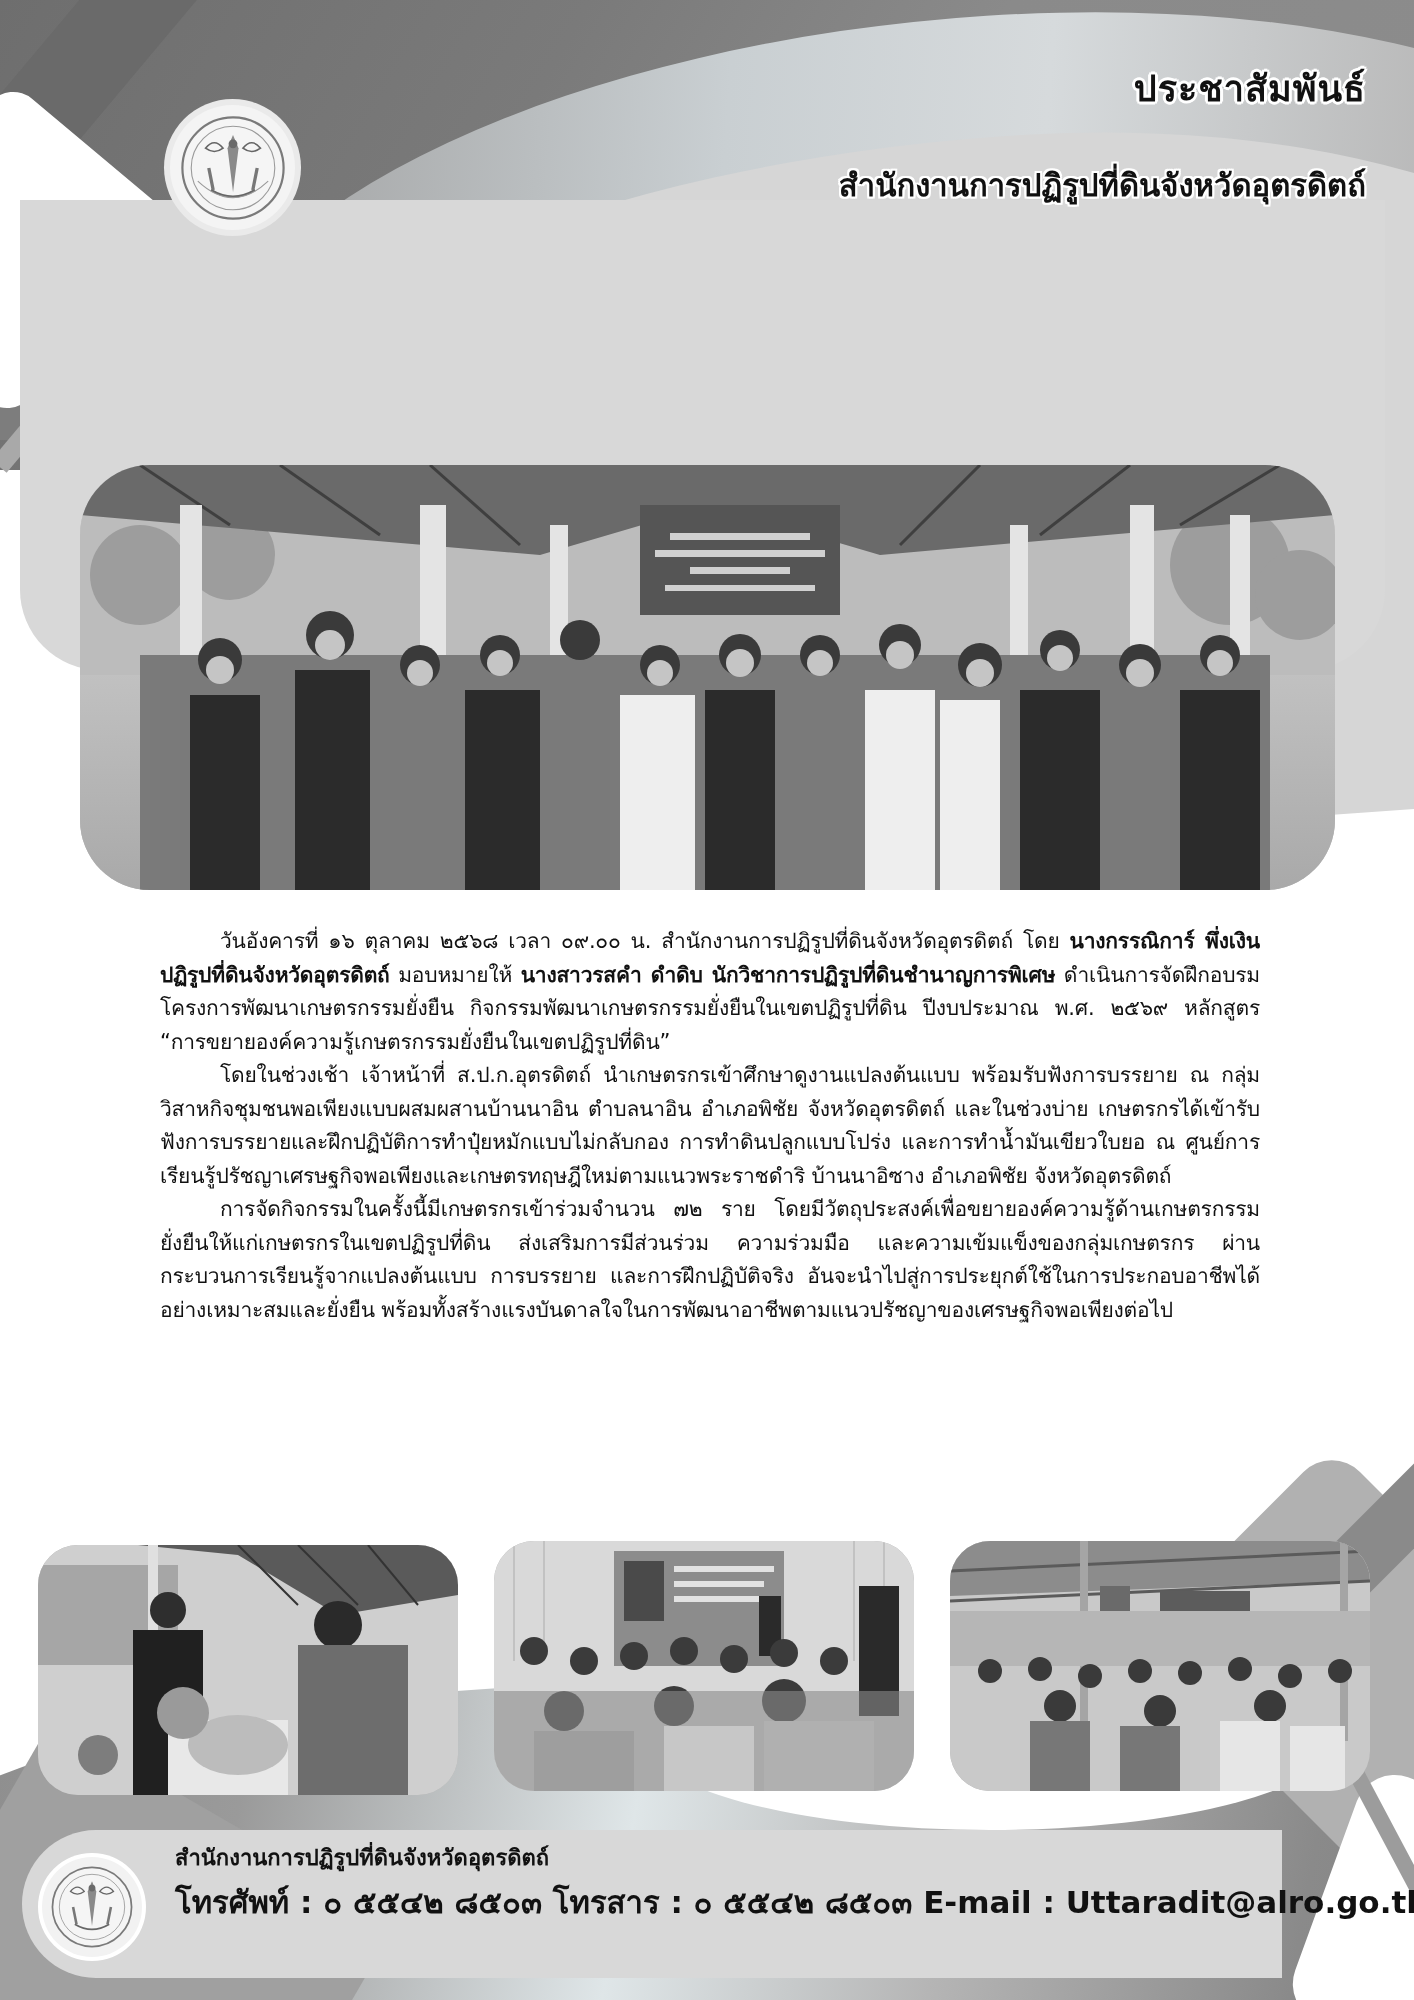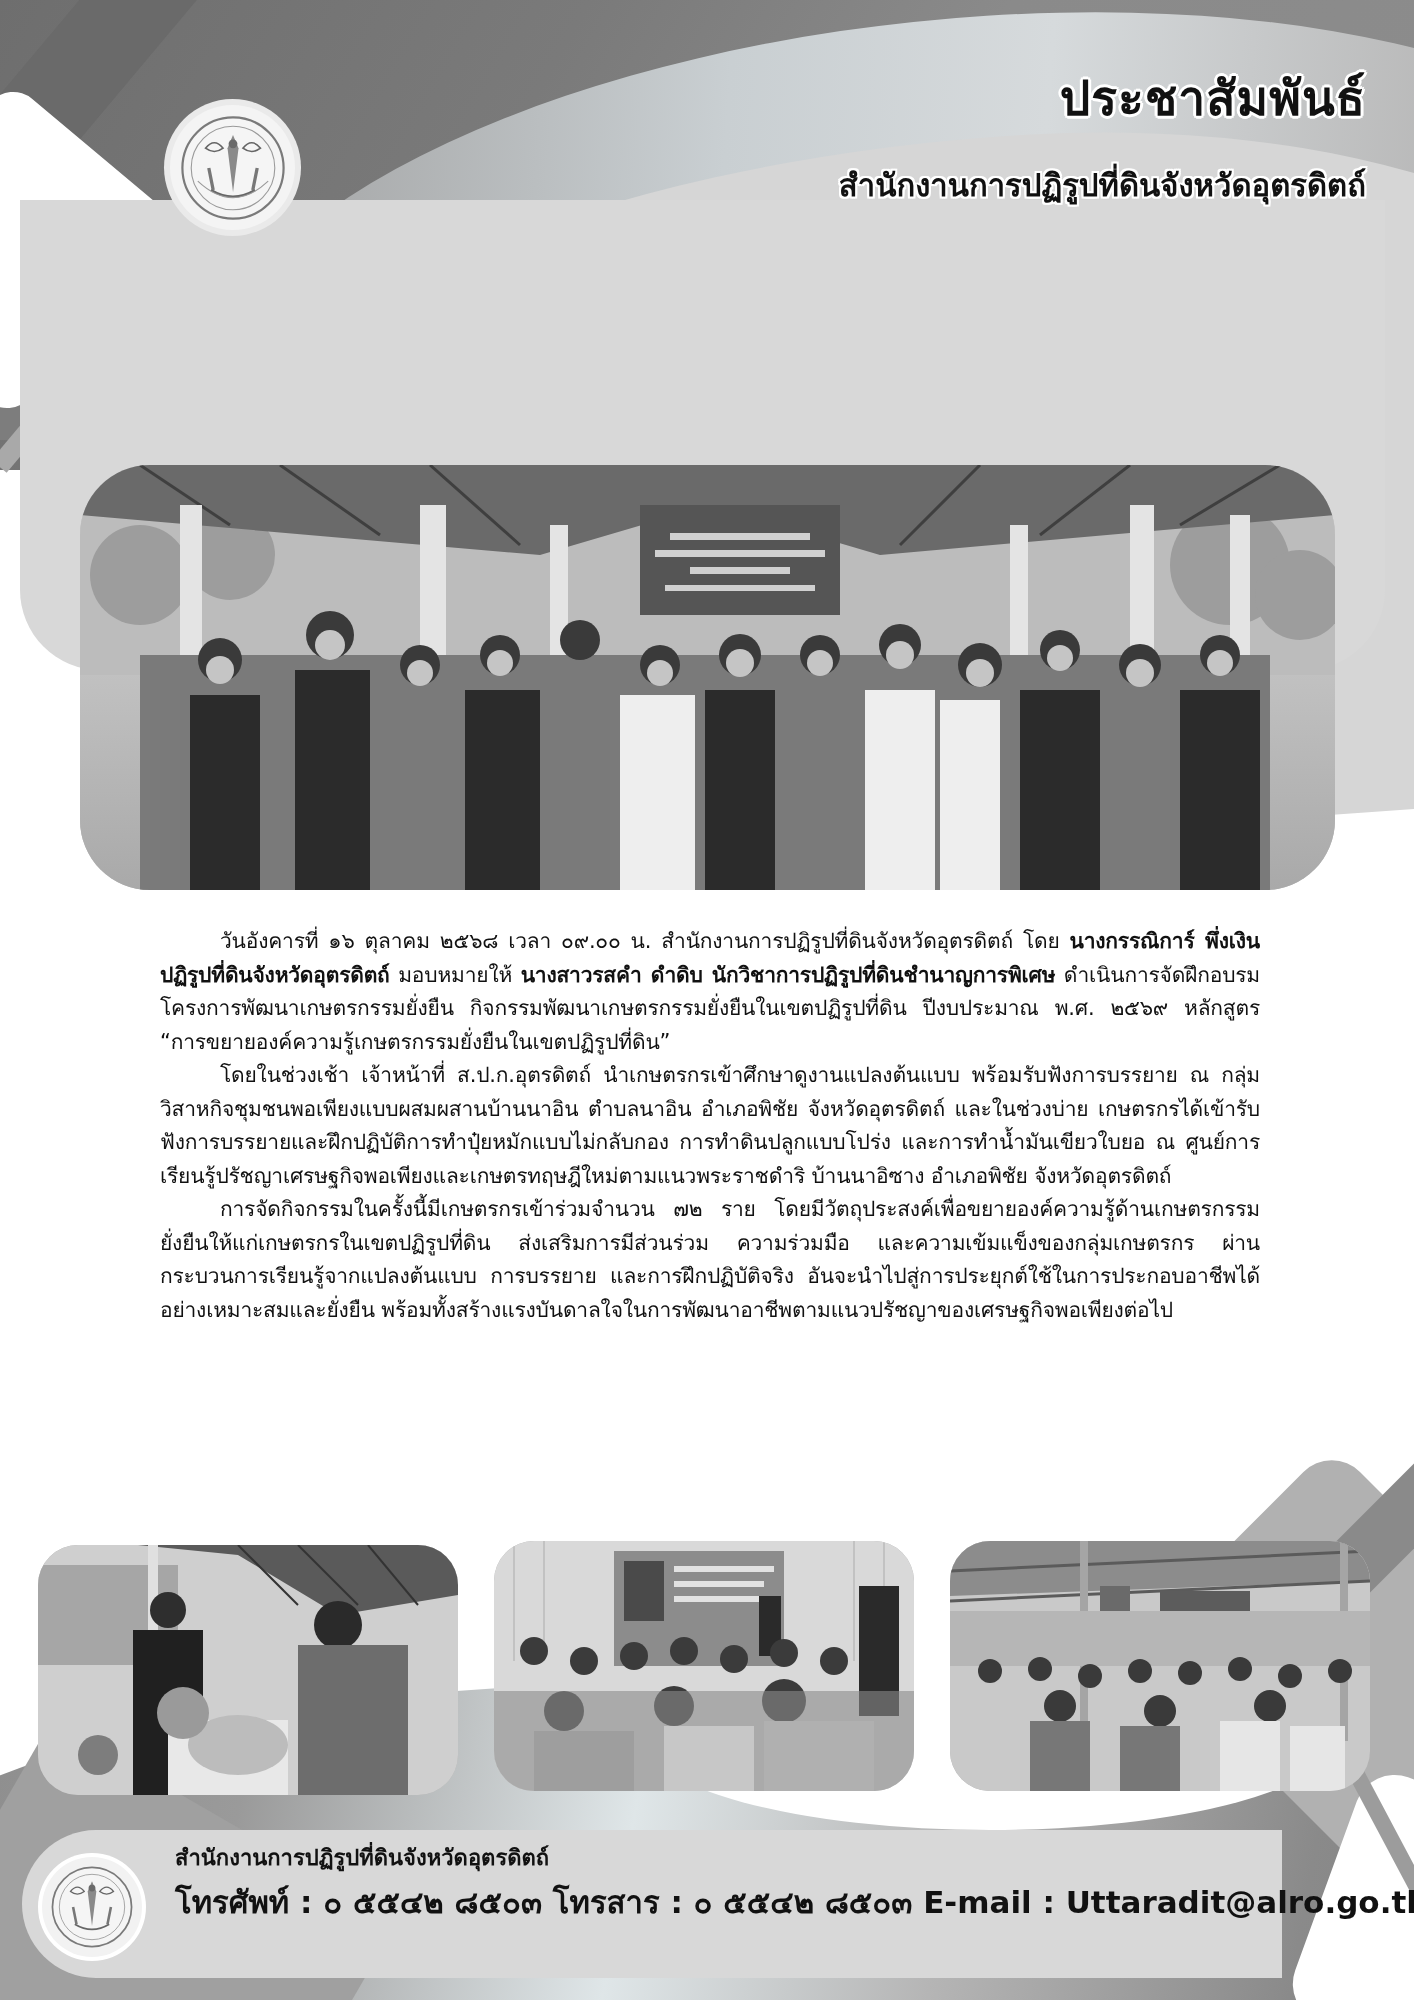--- a/index.html
+++ b/index.html
@@ -88,21 +88,21 @@
     
     .logo {
       position: absolute; left: 170px; top: 105px; width: 125px; height: 125px;
       border-radius: 50%; background: #f4f4f4; box-shadow: 0 0 0 6px #eaeaea;
       display: flex; align-items: center; justify-content: center; z-index: 3;
     }
     .logo svg { width: 110px; height: 110px; }
 
     .hdr-title {
       position: absolute; right: 48px; top: 60px; z-index: 3;
-      font-family: Liberation Sans, sans-serif; font-weight: bold; font-size: 48px;
+      font-family: Liberation Sans, sans-serif; font-weight: bold; font-size: 36px;
       color: #111; -webkit-text-stroke: 0px; letter-spacing: 1px;
       text-shadow: 3px 0 0 #fff, -3px 0 0 #fff, 0 3px 0 #fff, 0 -3px 0 #fff,
                    2px 2px 0 #fff, -2px -2px 0 #fff, 2px -2px 0 #fff, -2px 2px 0 #fff;
     }
     .hdr-subtitle {
       position: absolute; right: 48px; top: 160px; z-index: 3;
       font-family: "DejaVu Sans", sans-serif; font-weight: bold; font-size: 31px;
       color: #111;
       text-shadow: 2px 0 0 #fff, -2px 0 0 #fff, 0 2px 0 #fff, 0 -2px 0 #fff,
                    2px 2px 0 #fff, -2px -2px 0 #fff, 2px -2px 0 #fff, -2px 2px 0 #fff;

